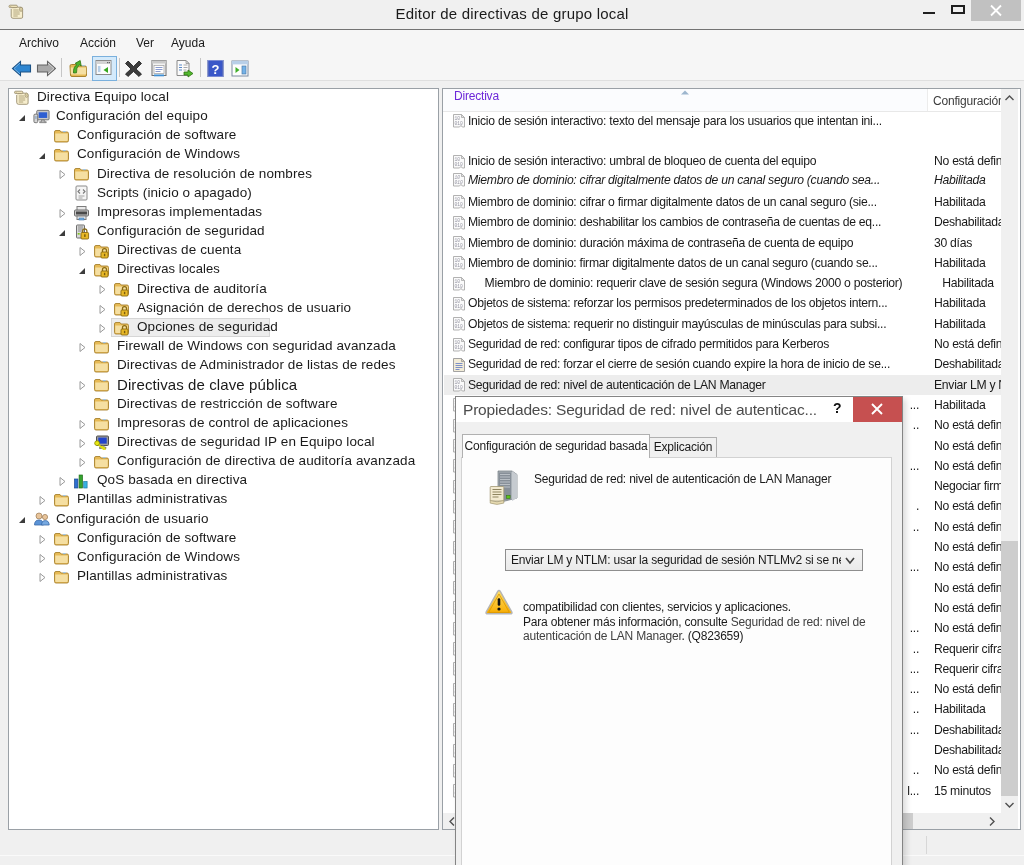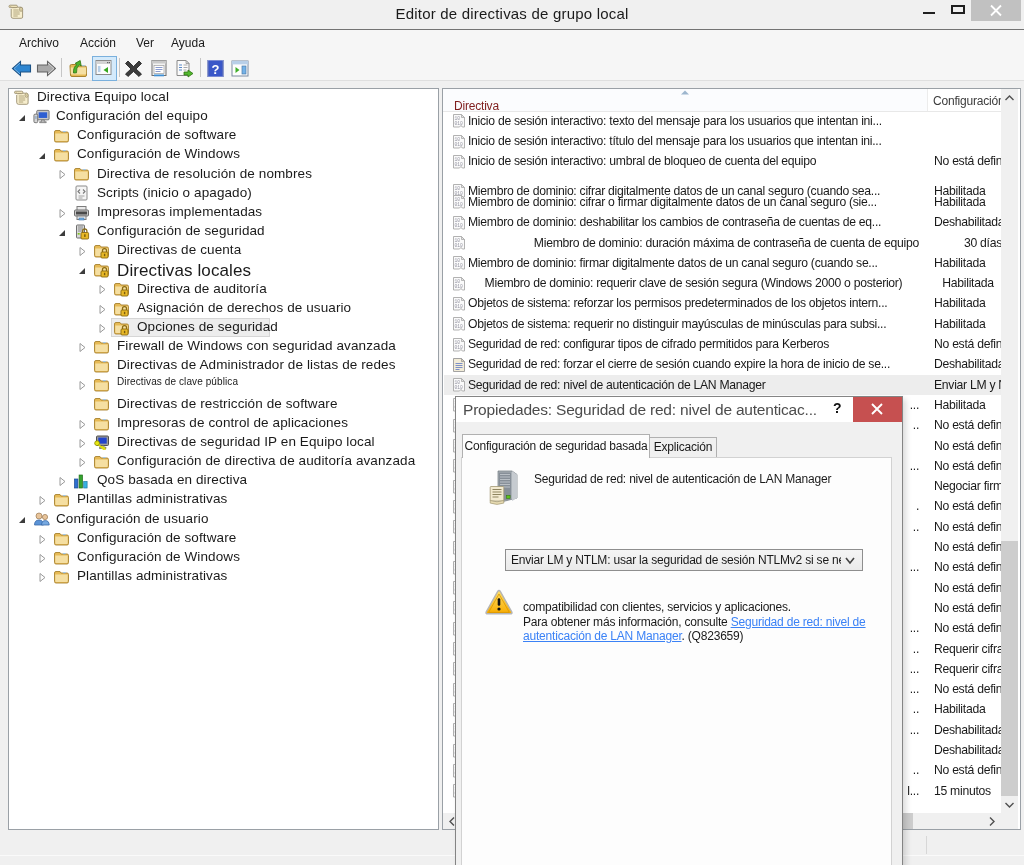--- a/index.html
+++ b/index.html
@@ -30,21 +30,21 @@
   .lrow svg{position:absolute;left:7px;top:2px;}
   
   #dialog{left:455px;top:396px;width:446px;height:470px;background:#f0f0f0;border:1px solid #848484;
           box-shadow:3px 3px 6px rgba(0,0,0,0.15);}
   #dlg-title{left:0;top:0;width:446px;height:25px;background:#ffffff;}
   #dlg-title-text{left:7px;top:4px;font-size:15.5px;color:#4c4c4c;letter-spacing:-0.2px;white-space:nowrap;}
   #dlg-close{left:397px;top:0px;width:49px;height:25px;background:#c65050;}
   .tab{position:absolute;font-size:12px;letter-spacing:-0.2px;text-align:center;}
   #tabpage{left:5px;top:60px;width:429px;height:410px;background:#fdfdfd;border:1px solid #d2d2d2;border-bottom:none;}
   .dtx{font-size:12px;letter-spacing:-0.2px;line-height:14.4px;color:#1a1a1a;}
-  a.lnk{color:#3b82f6;text-decoration:underline;}
+  a.lnk{color:#404040;}
 </style>
 </head>
 <body>
 
 <svg width="0" height="0" style="position:absolute">
 <defs>
 <symbol id="i-scroll" viewBox="0 0 16 16">
   <path d="M4.5 3.2 H13 q1.6 0.1 1.6 2.2 V13 q0 1.3 -1.3 1.3 H5 q-1.8 0 -1.8 -2 V5" fill="#f7eecd" stroke="#9c9071" stroke-width="0.9"></path>
   <path d="M14.6 5.4 q0 -2.2 -1.6 -2.2 q-1.5 0 -1.5 2.2 q0 1.9 1.5 1.9 q1.6 0 1.6 -1.9" fill="#e8dcb0" stroke="#9c9071" stroke-width="0.8"></path>
   <circle cx="13" cy="5.3" r="0.8" fill="#c9bd94"></circle>
@@ -278,21 +278,21 @@
     <svg class="abs" style="left:84px;top:154.0px" width="17" height="16">
       <use href="#i-folderlock"></use>
     </svg>
     <div class="abs nw" style="left:108px;top:153.2px;font-size:13.5px;letter-spacing:0.1px">Directivas de cuenta</div>
   <svg class="abs" style="left:68px;top:177.1px" width="10" height="10">
       <path d="M8 2 L8 8 L2 8 Z" fill="#3c3c3c"></path>
     </svg>
     <svg class="abs" style="left:84px;top:173.1px" width="17" height="16">
       <use href="#i-folderlock"></use>
     </svg>
-    <div class="abs nw" style="left:108px;top:172.3px;font-size:17px;letter-spacing:0.1px">Directivas locales</div>
+    <div class="abs nw" style="left:108px;top:172.3px;font-size:13px;letter-spacing:0.1px">Directivas locales</div>
   <svg class="abs" style="left:88px;top:195.3px" width="10" height="11">
       <path d="M3 1.5 L8 5.5 L3 9.5 Z" fill="#fdfdfd" stroke="#9a9a9a"></path>
     </svg>
     <svg class="abs" style="left:104px;top:192.3px" width="17" height="16">
       <use href="#i-folderlock"></use>
     </svg>
     <div class="abs nw" style="left:128px;top:191.5px;font-size:13.5px;letter-spacing:0.1px">Directiva de auditoría</div>
   <svg class="abs" style="left:88px;top:214.5px" width="10" height="11">
       <path d="M3 1.5 L8 5.5 L3 9.5 Z" fill="#fdfdfd" stroke="#9a9a9a"></path>
     </svg>
@@ -318,21 +318,21 @@
   <svg class="abs" style="left:84px;top:269.0px" width="17" height="16">
       <use href="#i-folder"></use>
     </svg>
     <div class="abs nw" style="left:108px;top:268.2px;font-size:13.5px;letter-spacing:0.1px">Directivas de Administrador de listas de redes</div>
   <svg class="abs" style="left:68px;top:291.1px" width="10" height="11">
       <path d="M3 1.5 L8 5.5 L3 9.5 Z" fill="#fdfdfd" stroke="#9a9a9a"></path>
     </svg>
     <svg class="abs" style="left:84px;top:288.1px" width="17" height="16">
       <use href="#i-folder"></use>
     </svg>
-    <div class="abs nw" style="left:108px;top:287.3px;font-size:10px;letter-spacing:0.1px">Directivas de clave pública</div>
+    <div class="abs nw" style="left:108px;top:287.3px;font-size:15px;letter-spacing:0.1px">Directivas de clave pública</div>
   <svg class="abs" style="left:84px;top:307.3px" width="17" height="16">
       <use href="#i-folder"></use>
     </svg>
     <div class="abs nw" style="left:108px;top:306.5px;font-size:13.5px;letter-spacing:0.1px">Directivas de restricción de software</div>
   <svg class="abs" style="left:68px;top:329.5px" width="10" height="11">
       <path d="M3 1.5 L8 5.5 L3 9.5 Z" fill="#fdfdfd" stroke="#9a9a9a"></path>
     </svg>
     <svg class="abs" style="left:84px;top:326.5px" width="17" height="16">
       <use href="#i-folder"></use>
     </svg>
@@ -392,21 +392,21 @@
     <svg class="abs" style="left:44px;top:479.9px" width="17" height="16">
       <use href="#i-folder"></use>
     </svg>
     <div class="abs nw" style="left:68px;top:479.1px;font-size:13.5px;letter-spacing:0.1px">Plantillas administrativas</div>
 </div>
 
 <div id="rpane" class="abs">
 
   <div class="abs" style="left:0;top:0;width:575px;height:22px;background:#fff;border-bottom:1px solid #e8e8e8">
     <div class="abs" style="left:0;top:0;width:484px;height:22px;background:#fbfcfe;border-right:1px solid #ececec"></div>
-    <div class="abs nw" style="left:11px;top:10px;color:#7f1d1d;letter-spacing:-0.2px">Directiva</div>
+    <div class="abs nw" style="left:11px;top:0;color:#6d28d9;letter-spacing:-0.2px">Directiva</div>
     <div class="abs nw" style="left:490px;top:5px;width:68px;overflow:hidden;color:#3c3c3c;letter-spacing:-0.2px">Configuración</div>
     <svg class="abs" style="left:237px;top:1px" width="10" height="5">
         <path d="M5 0.5 L9 4.5 L1 4.5 Z" fill="#9db6ce"></path>
       </svg>
   </div>
 
   <div class="abs" style="left:558px;top:0;width:17px;height:740px;background:#f0f0f0">
     <svg class="abs" style="left:3px;top:5px" width="11" height="8">
         <path d="M1.5 6 L5.5 2 L9.5 6" fill="none" stroke="#505050" stroke-width="1.4"></path>
       </svg>
@@ -427,36 +427,30 @@
   </div>
 
   <div class="abs" style="left:0;top:0;width:558px;height:724px;overflow:hidden">
   <div class="lrow" style="top:22.2px;">
         <svg width="16" height="16">
           <use href="#i-binpage"></use>
         </svg>
         <div class="ltext">Inicio de sesión interactivo: texto del mensaje para los usuarios que intentan ini...</div>
       </div>
 
-  <div class="lrow" style="top:42.5px;">
-        <svg width="16" height="16">
-          <use href="#i-binpage"></use>
-        </svg>
-        <div class="ltext">Inicio de sesión interactivo: título del mensaje para los usuarios que intentan ini...</div>
-      </div>
 
   <div class="lrow" style="top:62.8px;">
         <svg width="16" height="16">
           <use href="#i-binpage"></use>
         </svg>
         <div class="ltext">Inicio de sesión interactivo: umbral de bloqueo de cuenta del equipo</div>
         <div class="lconf">No está definida</div>
       </div>
 
-  <div class="lrow" style="top:92px;">
+  <div class="lrow" style="top:81px;font-style:italic;">
         <svg width="16" height="16">
           <use href="#i-binpage"></use>
         </svg>
         <div class="ltext">Miembro de dominio: cifrar digitalmente datos de un canal seguro (cuando sea...</div>
         <div class="lconf">Habilitada</div>
       </div>
 
   <div class="lrow" style="top:103.4px;">
         <svg width="16" height="16">
           <use href="#i-binpage"></use>
@@ -466,21 +460,21 @@
       </div>
 
   <div class="lrow" style="top:123.7px;">
         <svg width="16" height="16">
           <use href="#i-binpage"></use>
         </svg>
         <div class="ltext">Miembro de dominio: deshabilitar los cambios de contraseña de cuentas de eq...</div>
         <div class="lconf">Deshabilitada</div>
       </div>
 
-  <div class="lrow" style="top:144.0px;text-align:right;">
+  <div class="lrow" style="top:144.0px;">
         <svg width="16" height="16">
           <use href="#i-binpage"></use>
         </svg>
         <div class="ltext">Miembro de dominio: duración máxima de contraseña de cuenta de equipo</div>
         <div class="lconf">30 días</div>
       </div>
 
   <div class="lrow" style="top:164.3px;text-decoration:underline;">
         <svg width="16" height="16">
           <use href="#i-binpage"></use>

